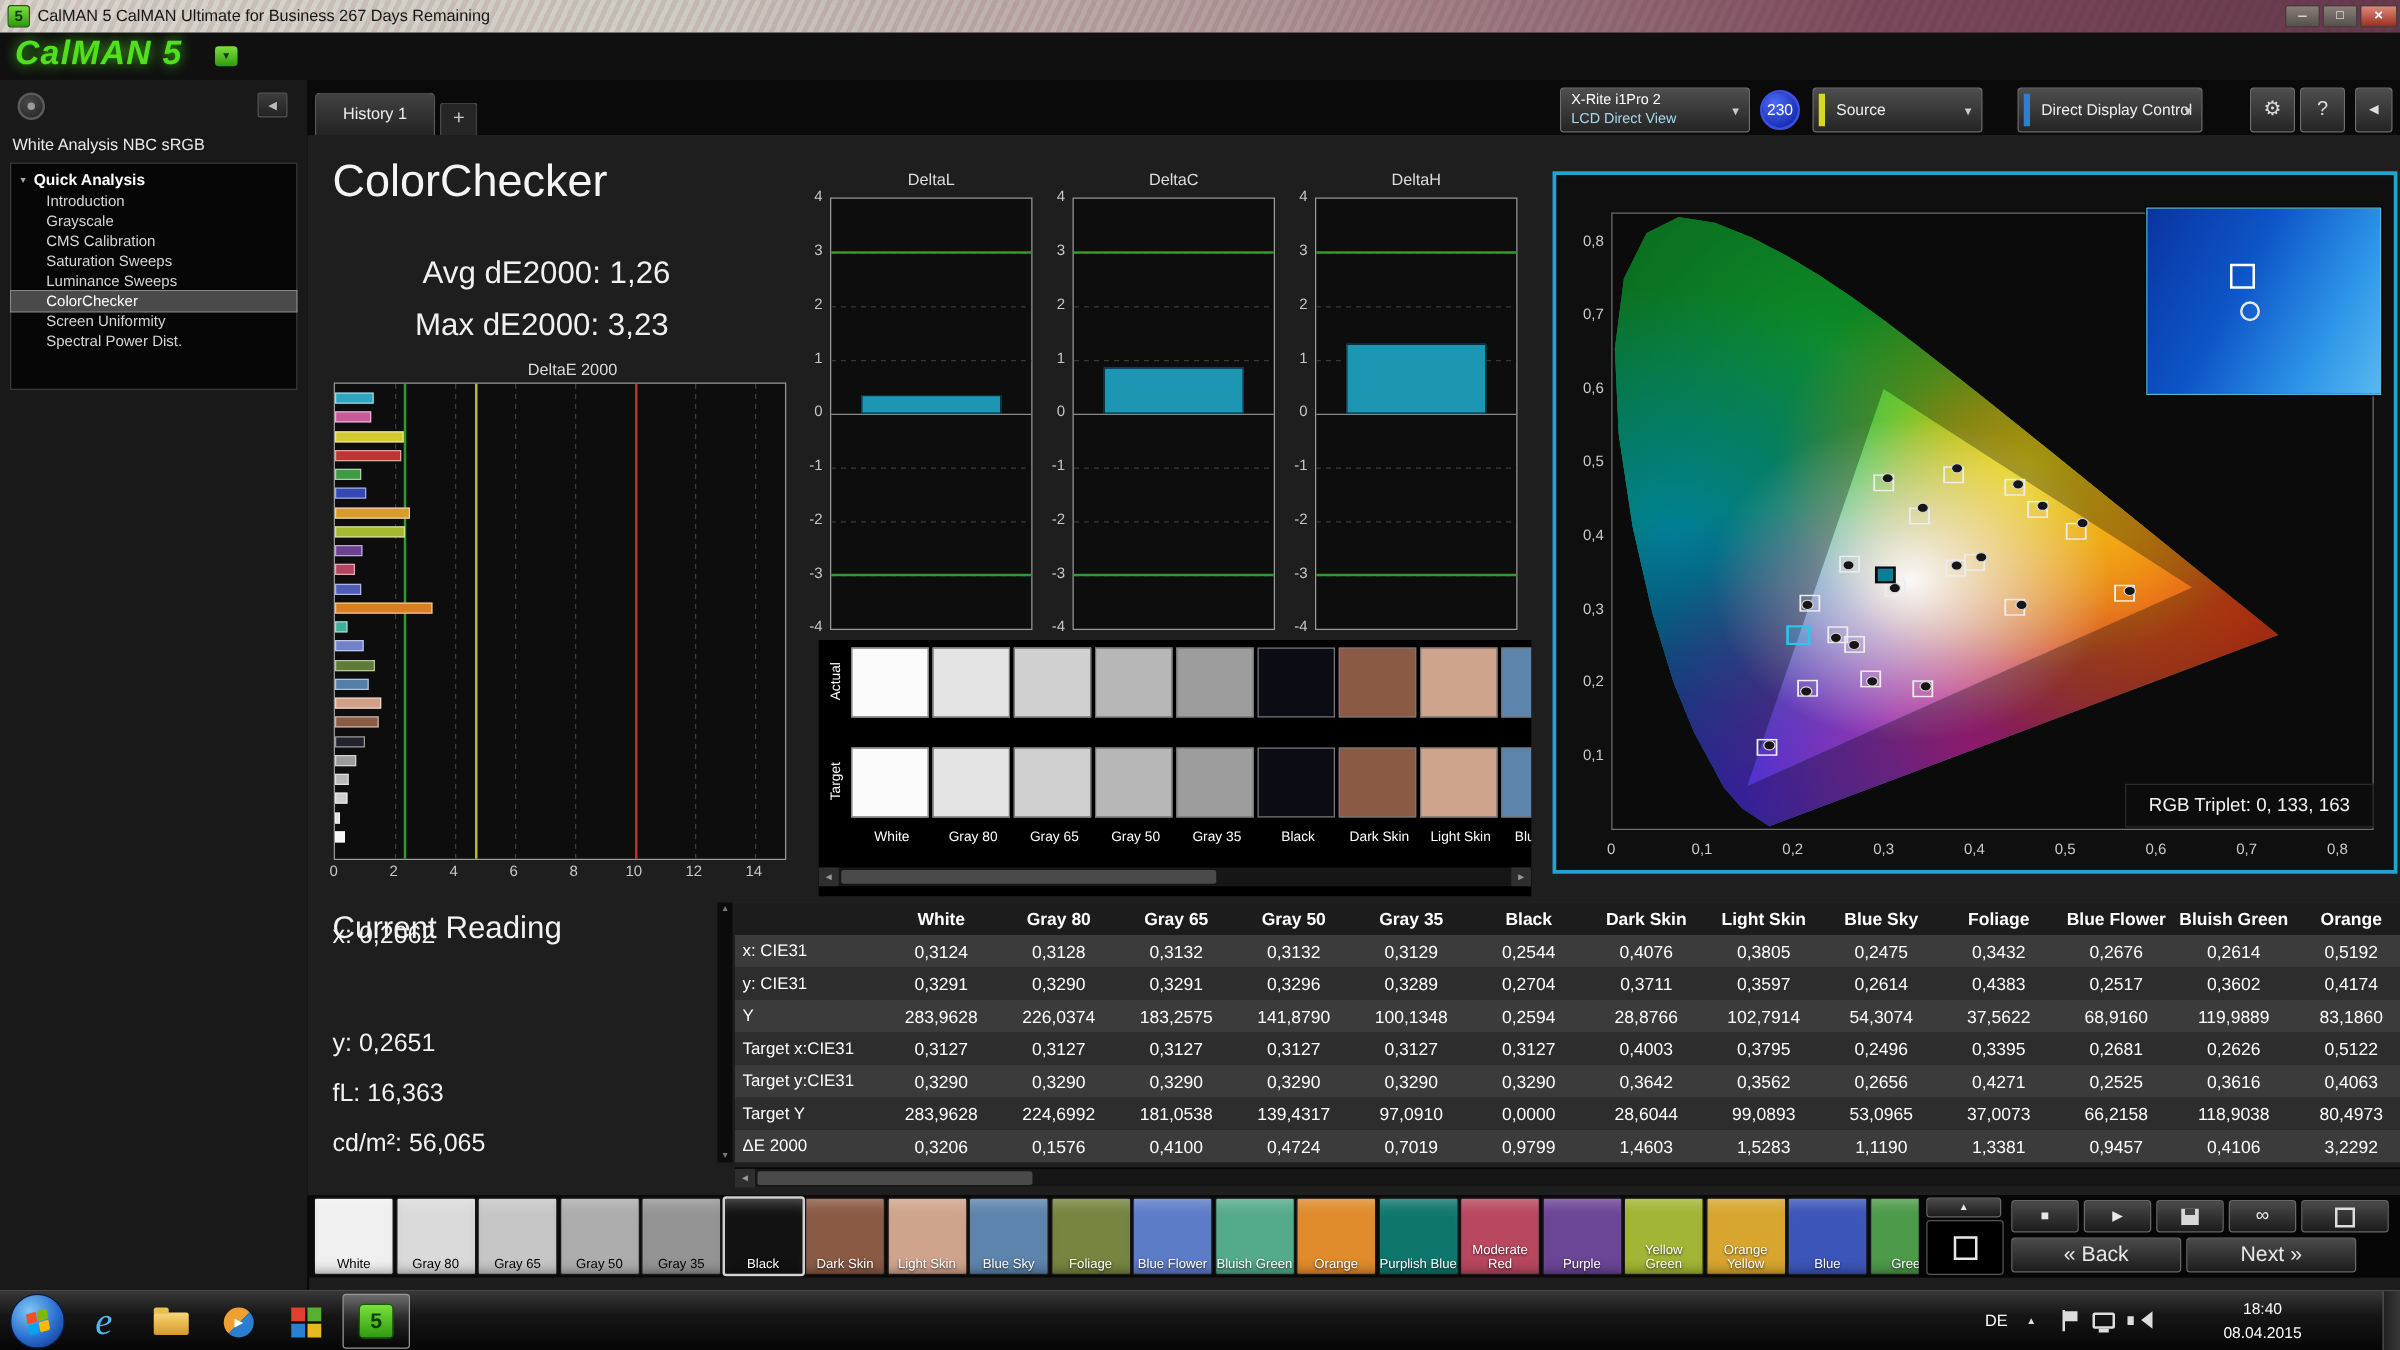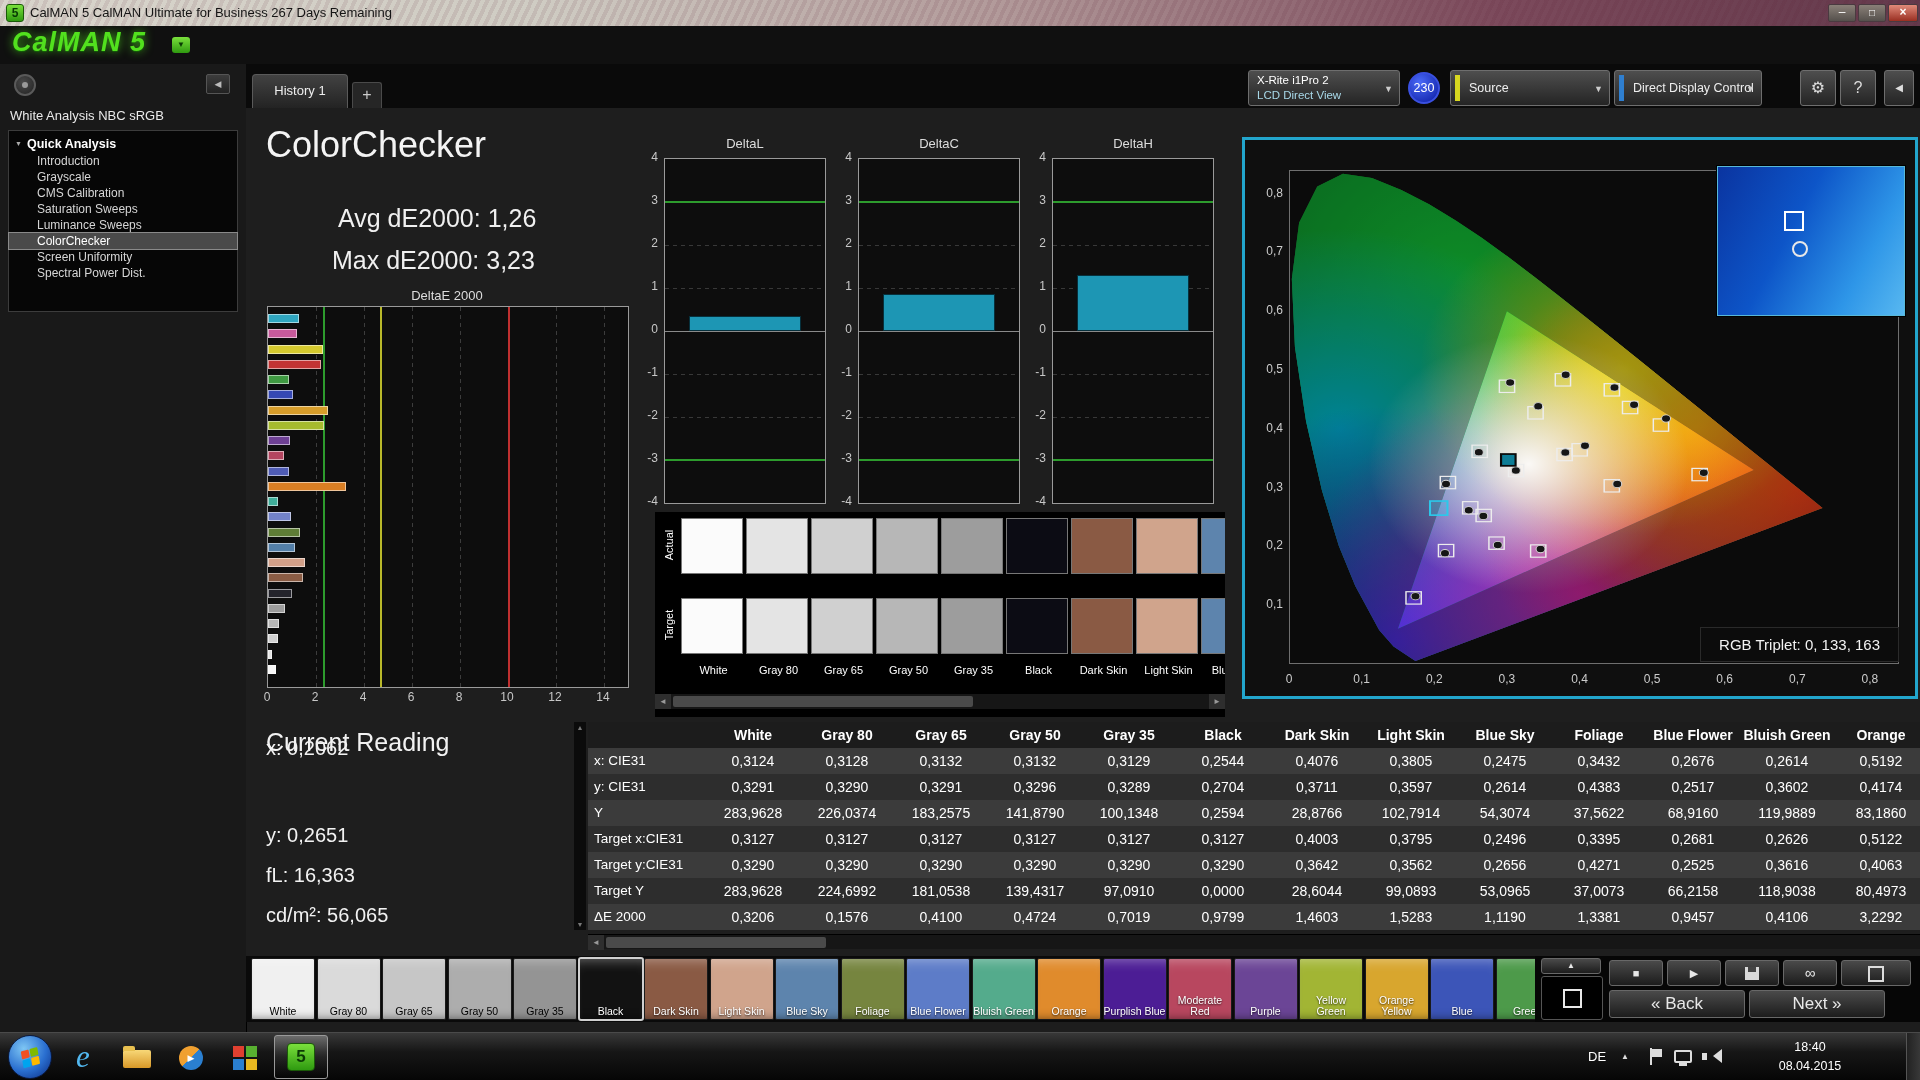--- a/index.html
+++ b/index.html
@@ -55,36 +55,36 @@
   .dd .l1{position:absolute;left:8px;top:3px;font-size:11.5px;color:#fff;white-space:nowrap;}
   .dd .l2{position:absolute;left:8px;top:18px;font-size:11.5px;color:#a8d8e8;white-space:nowrap;}
   .dd .arrow{position:absolute;right:6px;top:13px;font-size:9px;color:#ccc;}
   .dd .lbl{position:absolute;left:18px;top:10px;font-size:12.5px;}
   .accent{position:absolute;left:4px;top:4px;bottom:4px;width:5px;}
   .accent-yellow{background:#d8d820;}
   .accent-blue{background:#2f7fd0;}
   #tb-badge{position:absolute;left:1408px;top:72px;width:32px;height:32px;border-radius:50%;
     background:radial-gradient(circle at 35% 30%,#4a6af8,#0a1aa0);border:2px solid #3a50e0;color:#fff;font-size:12.5px;
     text-align:center;line-height:29px;box-sizing:border-box;z-index:2;}
-  #tb-source{left:1450px;width:160px;}
+  #tb-source{left:1450px;width:136px;}
   #tb-display{left:1614px;width:148px;}
   .sqbtn{position:absolute;top:70px;width:36px;height:36px;background:linear-gradient(#4e4e4e,#242424);
     border:1px solid #6e6e6e;border-radius:3px;color:#ddd;font-size:16px;text-align:center;line-height:34px;box-sizing:border-box;z-index:2;}
   #tb-gear{left:1800px;}
   #tb-help{left:1840px;}
   #tb-collapse{left:1884px;width:30px;font-size:10px;}
 
   
   #cc-title{position:absolute;left:266px;top:124px;font-size:36px;color:#f4f4f4;}
   #cc-avg{position:absolute;left:338px;top:204px;font-size:25px;color:#f0f0f0;}
   #cc-max{position:absolute;left:332px;top:246px;font-size:25px;color:#f0f0f0;}
 
   
   .chart-title{position:absolute;font-size:13px;color:#ddd;text-align:center;}
-  #deltae-title{left:267px;top:288px;width:360px;}
+  #deltae-title{left:278px;top:288px;width:360px;}
   #deltae-plot{position:absolute;left:267px;top:306px;width:360px;height:380px;background:#0d0d0d;border:1px solid #9a9a9a;}
   #deltae-ticks{position:absolute;left:267px;top:690px;width:360px;height:16px;}
   .mini-title{position:absolute;top:136px;width:162px;text-align:center;font-size:13px;color:#ddd;}
   .mini-plot{position:absolute;top:158px;width:160px;height:344px;background:#0d0d0d;border:1px solid #9a9a9a;}
   #deltal-title{left:664px;} #deltal-plot{left:664px;}
   #deltac-title{left:858px;} #deltac-plot{left:858px;}
   #deltah-title{left:1052px;} #deltah-plot{left:1052px;}
 
   
   #swatch-panel{position:absolute;left:655px;top:512px;width:570px;height:205px;background:#000;overflow:hidden;}
@@ -668,21 +668,21 @@
       </div>
       <div class="patch-btn" style="left: 660px; background: rgb(93, 124, 200);">
         <span class="pl" style="color: rgb(255, 255, 255);">Blue Flower</span>
       </div>
       <div class="patch-btn" style="left: 725.5px; background: rgb(84, 171, 140);">
         <span class="pl" style="color: rgb(255, 255, 255);">Bluish Green</span>
       </div>
       <div class="patch-btn" style="left: 791px; background: rgb(224, 139, 44);">
         <span class="pl" style="color: rgb(255, 255, 255);">Orange</span>
       </div>
-      <div class="patch-btn" style="left: 856.5px; background: #4c1d95; text-decoration: underline;">
+      <div class="patch-btn" style="left: 856.5px; background: #0f766e; text-decoration: underline;">
         <span class="pl" style="color: rgb(255, 255, 255);">Purplish Blue</span>
       </div>
       <div class="patch-btn" style="left: 922px; background: rgb(184, 71, 95);">
         <span class="pl" style="color: rgb(255, 255, 255);">Moderate Red</span>
       </div>
       <div class="patch-btn" style="left: 987.5px; background: rgb(107, 69, 150);">
         <span class="pl" style="color: rgb(255, 255, 255);">Purple</span>
       </div>
       <div class="patch-btn" style="left: 1053px; background: rgb(162, 181, 52);">
         <span class="pl" style="color: rgb(255, 255, 255);">Yellow Green</span>

